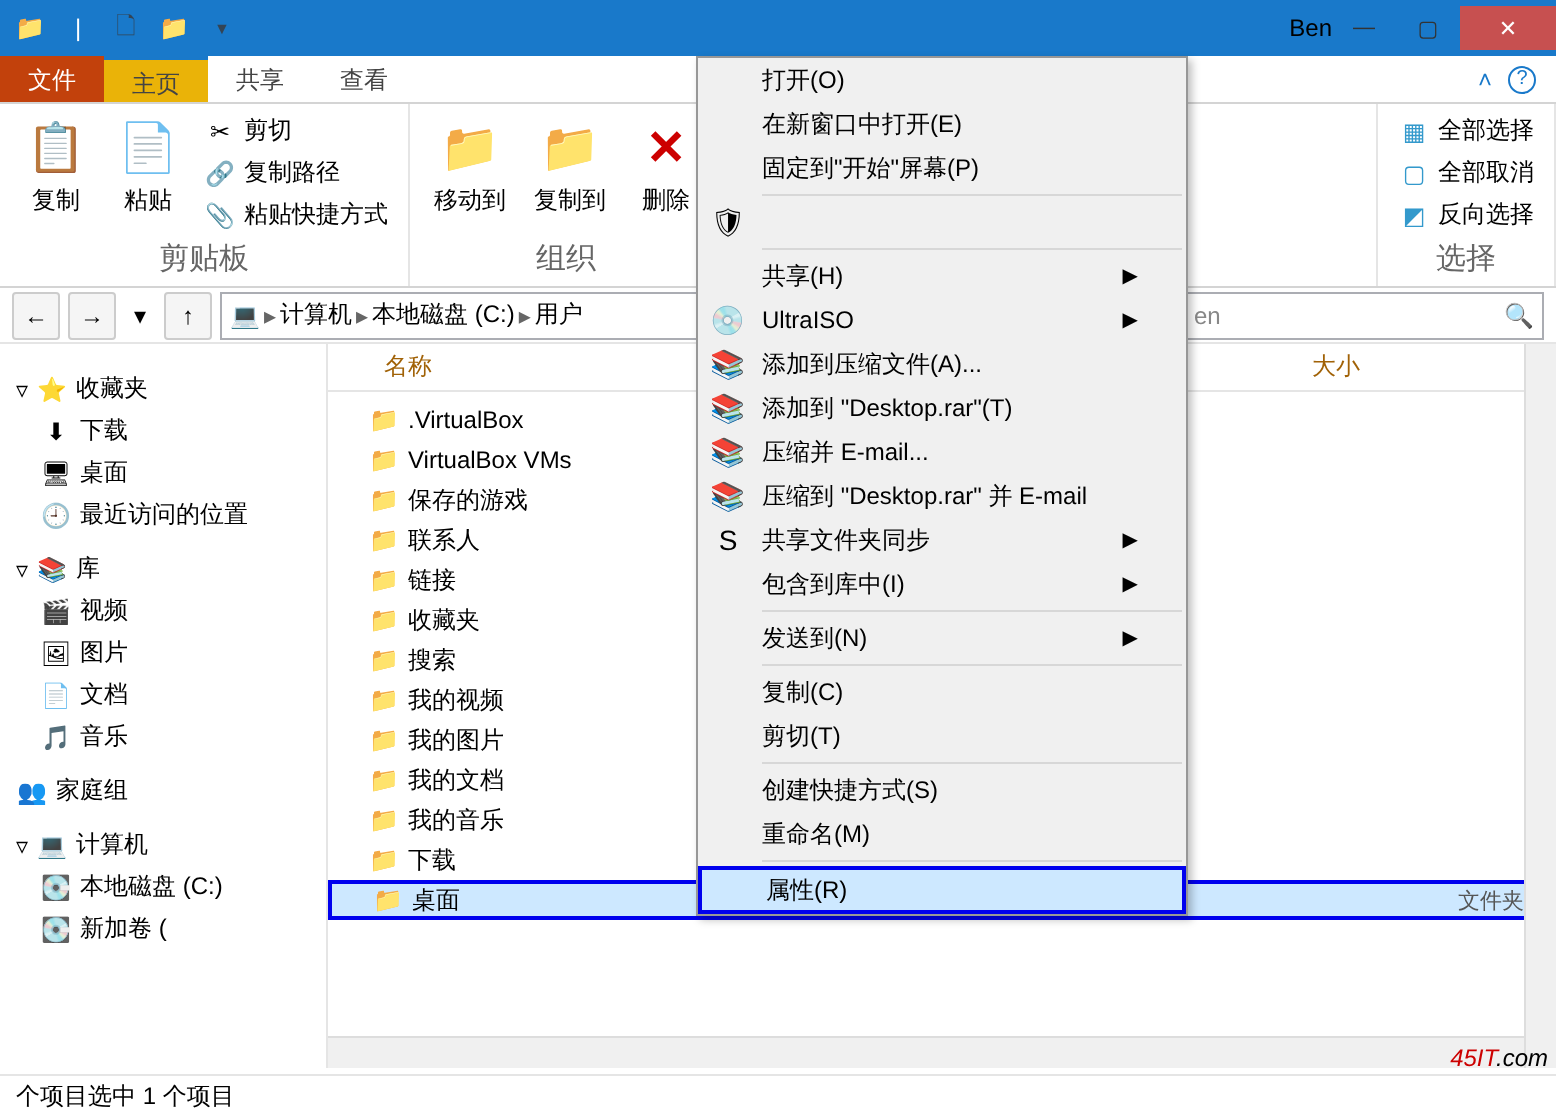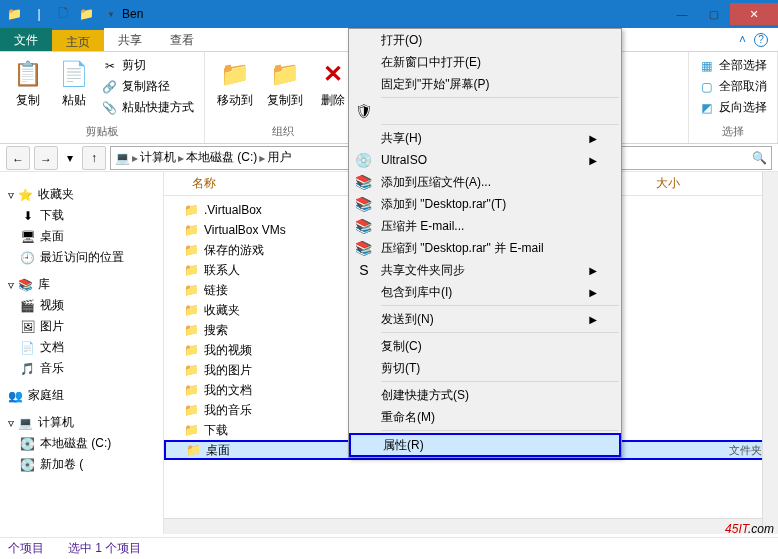--- a/index.html
+++ b/index.html
@@ -1,37 +1,37 @@
 <!DOCTYPE html>
 <html><head>
 <meta charset="utf-8">
 <style>
 *{margin:0;padding:0;box-sizing:border-box;font-family:"Microsoft YaHei",sans-serif;font-size:12px}
 body{width:778px;height:559px;background:#fff;position:relative;overflow:hidden}
 .titlebar{height:28px;background:linear-gradient(#1979ca,#1979ca);display:flex;align-items:center;padding-left:4px}
 .titlebar .qat{display:flex;align-items:center;gap:2px}
 .titlebar .qat-icon{width:22px;height:22px;display:flex;align-items:center;justify-content:center;color:#345}
-.titlebar .title{flex:1;text-align:left;color:#000}
+.titlebar .title{flex:1;text-align:right;color:#000}
 .titlebar .wincontrols{display:flex}
 .titlebar .wc{width:32px;height:22px;display:flex;align-items:center;justify-content:center;color:#333;font-size:11px}
 .titlebar .wc.close{background:#c75050;color:#fff;width:48px}
 .tabs{height:24px;background:#fff;display:flex;border-bottom:1px solid #d4d4d4}
 .tab{padding:4px 14px;color:#444}
-.tab.file{background:#0f766e;color:#fff}
+.tab.file{background:#c2410c;color:#fff}
 .tab.active{background:#eab308;border-top:2px solid #1979ca}
 .tabs .help{margin-left:auto;display:flex;align-items:center;gap:8px;padding-right:10px;color:#1979ca}
 .ribbon{height:92px;background:#fff;display:flex;border-bottom:1px solid #d4d4d4}
 .rgroup{border-right:1px solid #e5e5e5;padding:4px 8px;display:flex;flex-direction:column;justify-content:space-between}
 .rgroup-content{display:flex;gap:6px;align-items:flex-start}
 .bigbtn{display:flex;flex-direction:column;align-items:center;gap:2px;padding:2px 4px}
 .bigbtn .bicon{width:32px;height:32px;display:flex;align-items:center;justify-content:center;font-size:24px}
 .smallbtns{display:flex;flex-direction:column;gap:2px}
 .smallbtn{display:flex;align-items:center;gap:4px;padding:1px 2px}
 .smallbtn .sicon{width:16px;height:16px;display:flex;align-items:center;justify-content:center}
-.rgroup-label{text-align:center;color:#666;font-size:11px}
+.rgroup-label{text-align:center;color:#666;font-size:15px}
 .address{height:28px;display:flex;align-items:center;gap:4px;padding:2px 6px;background:#fff;border-bottom:1px solid #e5e5e5}
 .navbtn{width:24px;height:24px;border:1px solid #ccc;border-radius:2px;display:flex;align-items:center;justify-content:center;background:#f5f5f5}
 .breadcrumb{flex:1;height:24px;border:1px solid #abadb3;display:flex;align-items:center;padding:0 4px;gap:2px}
 .bc-item{display:flex;align-items:center;gap:2px}
 .bc-sep{color:#666}
 .search{width:180px;height:24px;border:1px solid #abadb3;display:flex;align-items:center;padding:0 4px;color:#888}
 .body{display:flex;height:362px}
 .nav{width:164px;border-right:1px solid #e5e5e5;overflow-y:auto;padding:6px 0}
 .nav-item{display:flex;align-items:center;gap:4px;padding:2px 4px 2px 20px}
 .nav-item.header{padding-left:8px;margin-top:6px}
@@ -41,27 +41,27 @@
 .ch{padding:0 8px;color:#a16207}
 .ch.name{flex:0 0 250px}
 .ch.date{flex:0 0 130px}
 .ch.type{flex:0 0 80px}
 .ch.size{flex:0 0 60px;text-align:center;padding-right:20px}
 .filelist{padding:4px 0}
 .file-row{display:flex;align-items:center;gap:4px;padding:2px 4px 2px 20px;height:20px}
 .file-row .ficon{width:16px;height:16px;display:flex;align-items:center;justify-content:center;color:#f0c656}
 .file-row.selected{border:2px solid #0000ee;background:#cde8ff}
 .file-row .fmeta{margin-left:auto;color:#555;font-size:11px;padding-right:10px}
-.ctxmenu{position:absolute;left:348px;top:28px;width:274px;background:#f0f0f0;border:1px solid #979797;box-shadow:2px 2px 4px rgba(0,0,0,.25);z-index:100}
+.ctxmenu{position:absolute;left:348px;top:28px;width:246px;background:#f0f0f0;border:1px solid #979797;box-shadow:2px 2px 4px rgba(0,0,0,.25);z-index:100}
 .ctxmenu .m{display:flex;align-items:center;height:22px;padding:0 24px 0 32px;position:relative}
 .ctxmenu .m.sep{height:1px;background:#d7d7d7;margin:2px 2px 2px 32px;padding:0}
 .ctxmenu .m .micon{position:absolute;left:6px;width:18px;height:18px;display:flex;align-items:center;justify-content:center;font-size:14px}
 .ctxmenu .m .arrow{margin-left:auto;font-size:10px}
 .ctxmenu .m.hl{border:2px solid #0000ee;background:#cde8ff;height:24px}
-.statusbar{position:absolute;bottom:0;left:0;right:0;height:22px;background:#fff;border-top:1px solid #e5e5e5;display:flex;align-items:center;padding:0 8px;gap:24px;color:#4c1d95}
+.statusbar{position:absolute;bottom:0;left:0;right:0;height:22px;background:#fff;border-top:1px solid #e5e5e5;display:flex;align-items:center;padding:0 8px;gap:0;color:#000000}
 .watermark{position:absolute;right:4px;bottom:20px;display:flex;flex-direction:column;align-items:flex-end;font-weight:normal}
 .watermark .logo{font-size:22px;font-style:italic;color:#000}
 .watermark .logo .red{color:#c00}
 .watermark .sub{font-size:13px;color:#333}
 .scrollbar-v{position:absolute;right:0;top:0;bottom:0;width:16px;background:#f0f0f0;border-left:1px solid #ddd}
 .scrollbar-h{position:absolute;left:0;right:16px;bottom:0;height:16px;background:#f0f0f0;border-top:1px solid #ddd}
 </style>
 </head>
 <body>
 

